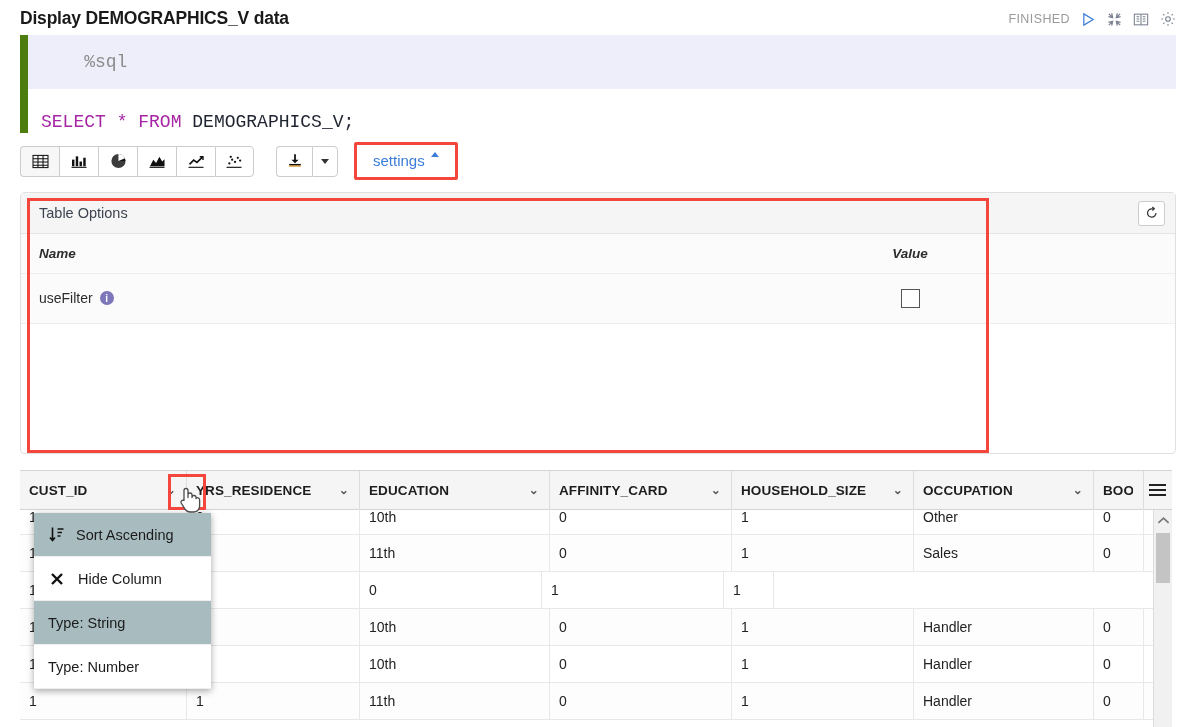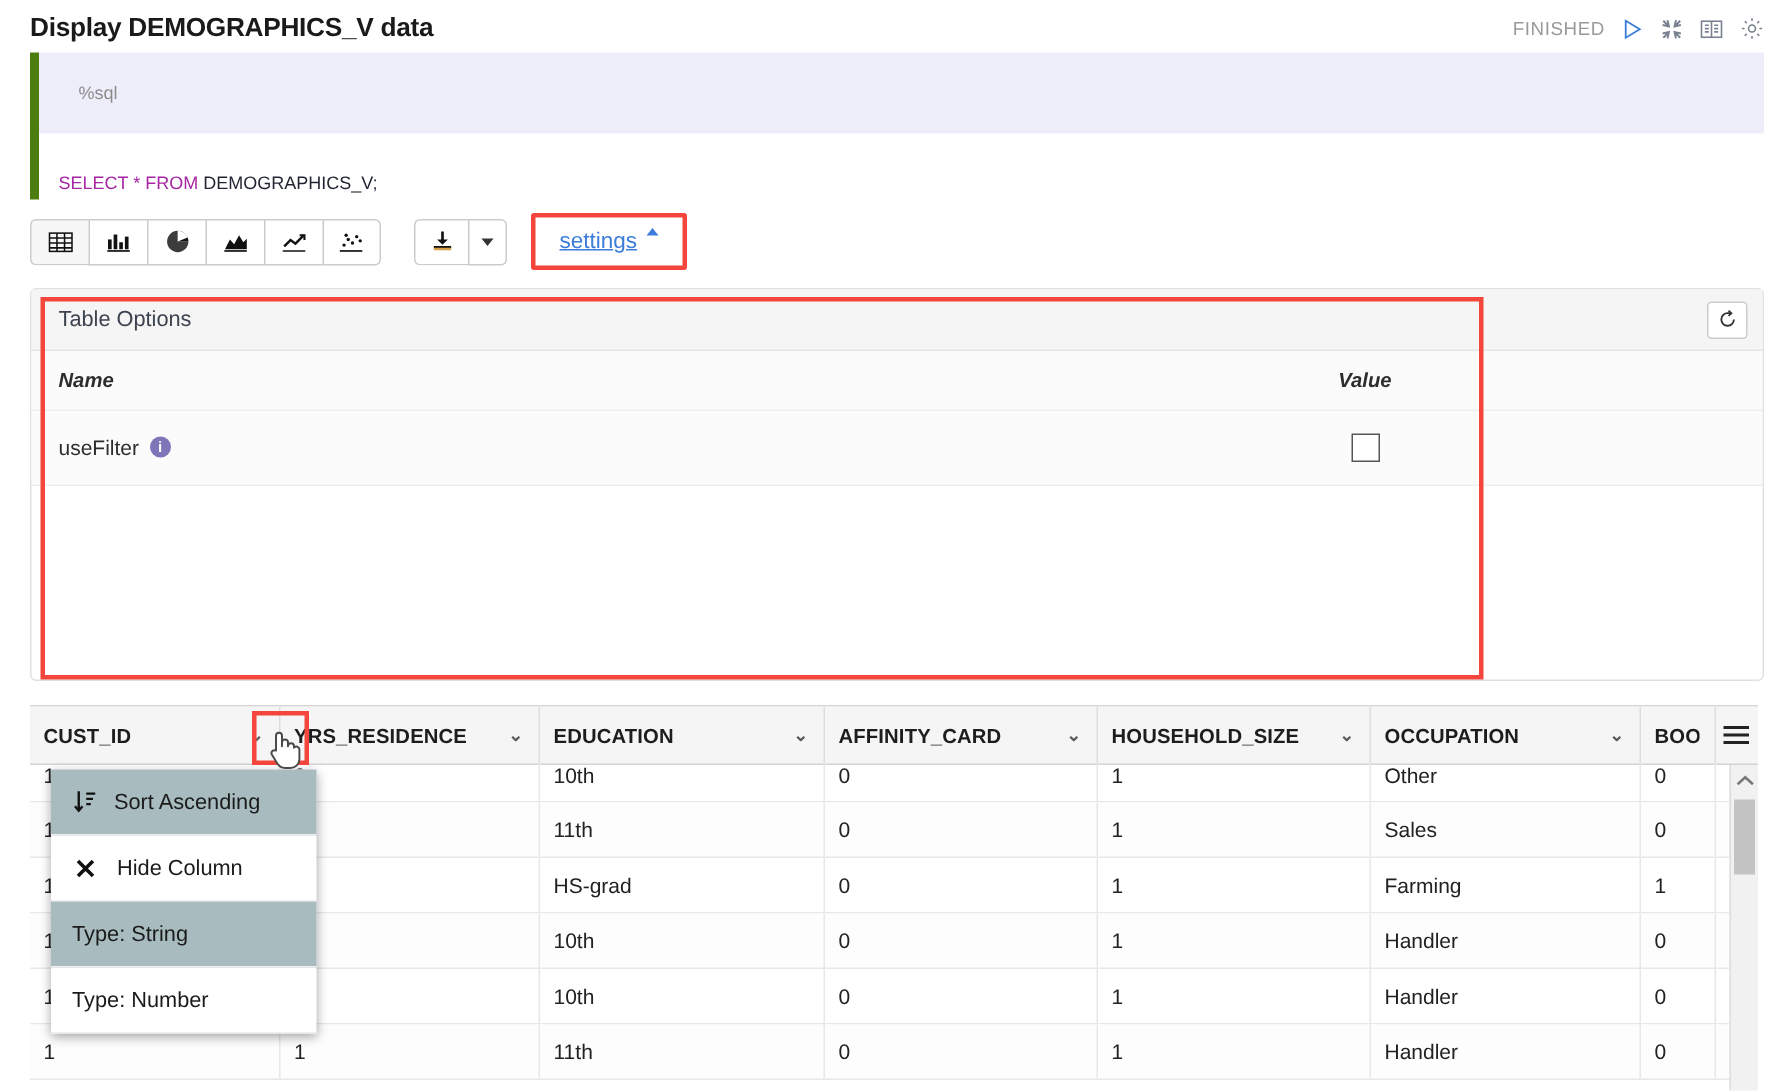--- a/index.html
+++ b/index.html
@@ -31,23 +31,23 @@
   .status-text {
     font-size: 12.5px;
     color: #9a9a9a;
     letter-spacing: 0.4px;
   }
   .ctl-icon { cursor: pointer; line-height: 0; }
 
   
   .editor {
     margin: 0 16px 0 20px;
-    border-left: 6px solid #4d7c0f;
-    font-family: Liberation Sans, sans-serif;
-    font-size: 12px;
+    border-left: 8px solid #4d7c0f;
+    font-family: Liberation Mono, monospace;
+    font-size: 18px;
   }
   .code-line {
     padding: 3px 0 3px 13px;
     white-space: pre;
     line-height: 16px;
   }
   .code-line.active { background: #eeeefa; }
   .tok-magic  { color: #8c8c8c; }
   .tok-kw     { color: #a626a4; }
   .tok-star   { color: #a626a4; }
@@ -103,21 +103,20 @@
     border-radius: 2px;
     margin-left: -6px;
   }
   .settings-link {
     color: #3b7dd8;
     font-size: 15px;
     cursor: pointer;
     display: inline-flex;
     align-items: flex-start;
     gap: 6px;
-    text-decoration: underline;
   }
   .caret-up {
     width: 0; height: 0;
     border-left: 4px solid transparent;
     border-right: 4px solid transparent;
     border-bottom: 5px solid #3b7dd8;
   }
 
   
   .settings-panel {
@@ -516,24 +515,22 @@
       <div class="gcell" style="width:173px">0</div>
       <div class="gcell" style="width:190px">11th</div>
       <div class="gcell" style="width:182px">0</div>
       <div class="gcell" style="width:182px">1</div>
       <div class="gcell" style="width:180px">Sales</div>
       <div class="gcell" style="width:50px">0</div>
     </div>
     <div class="grow">
       <div class="gcell" style="width:167px">1</div>
       <div class="gcell" style="width:173px">0</div>
-      <div class="gcell" style="width:190px">HS-grad</div>
       <div class="gcell" style="width:182px">0</div>
       <div class="gcell" style="width:182px">1</div>
-      <div class="gcell" style="width:180px">Farming</div>
       <div class="gcell" style="width:50px">1</div>
     </div>
     <div class="grow odd">
       <div class="gcell" style="width:167px">1</div>
       <div class="gcell" style="width:173px">1</div>
       <div class="gcell" style="width:190px">10th</div>
       <div class="gcell" style="width:182px">0</div>
       <div class="gcell" style="width:182px">1</div>
       <div class="gcell" style="width:180px">Handler</div>
       <div class="gcell" style="width:50px">0</div>

